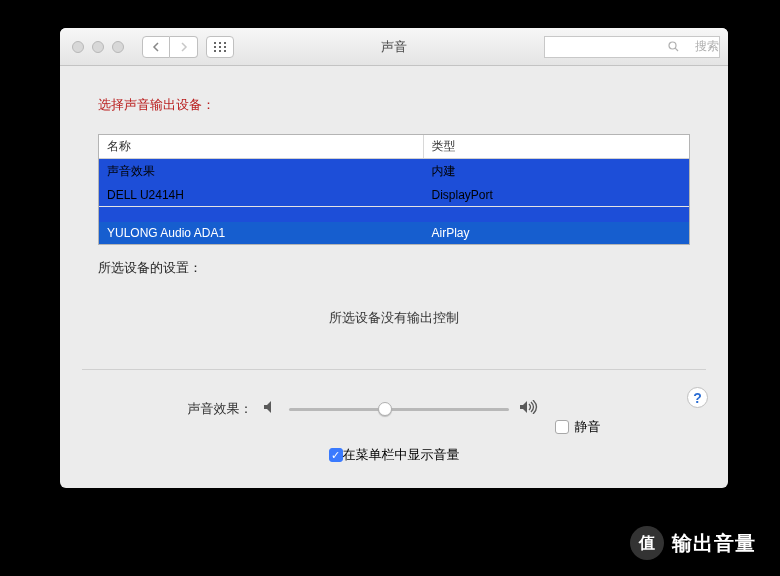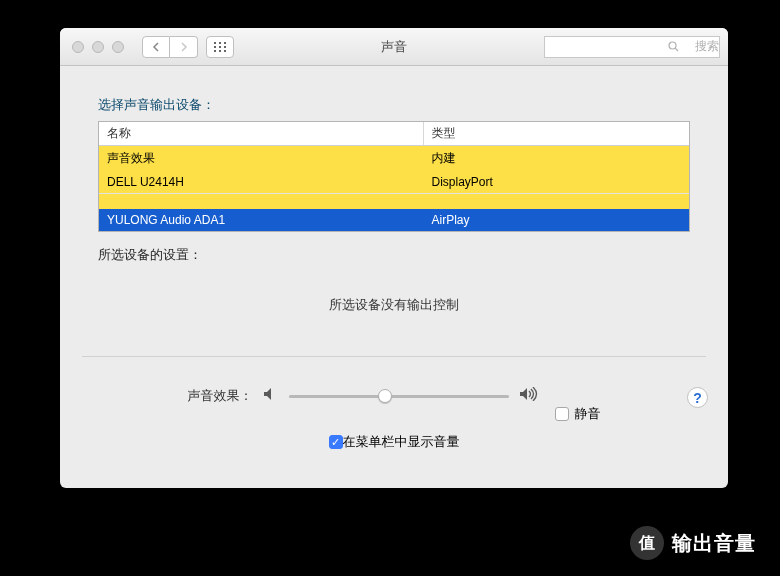--- a/index.html
+++ b/index.html
@@ -46,23 +46,23 @@
       color: #b0b0b0; font-size: 12px;
     }
     .content { flex: 1; padding: 14px 10px 8px; display: flex; flex-direction: column; position: relative; }
     .seg-control {
       margin: 0 auto; display:flex; border:1px solid #b0b0b0; border-radius:5px;
       overflow:hidden; font-size:13px;
     }
     .seg { padding: 2px 14px; background:#fff; border-right:1px solid #b0b0b0; color:#333; cursor:default;}
     .seg:last-child { border-right:none; }
     .seg.active { background:#8e8e8e; color:#fff; }
-    .section-label { font-size: 13px; margin: 16px 0 7px 28px; color:#0c4a6e;}
+    .section-label { font-size: 13px; margin: 16px 0 20px 28px; color:#b91c1c;}
     .device-list {
-      margin: 0 28px; border: 1px solid #b4b4b4; background:#fde047;
+      margin: 0 28px; border: 1px solid #b4b4b4; background:#1d4ed8;
     }
     .device-header, .device-row {
       display:flex; font-size:12px;
     }
     .device-header { border-bottom: 1px solid #d0d0d0; color:#333; background:#fff;}
     .device-header .col { padding: 3px 8px; border-right:1px solid #d8d8d8;}
     .device-header .col:last-child{border-right:none;}
     .device-row .col { padding: 4px 8px; }
     .col.name { flex: 0 0 55%; }
     .col.type { flex: 1; }

